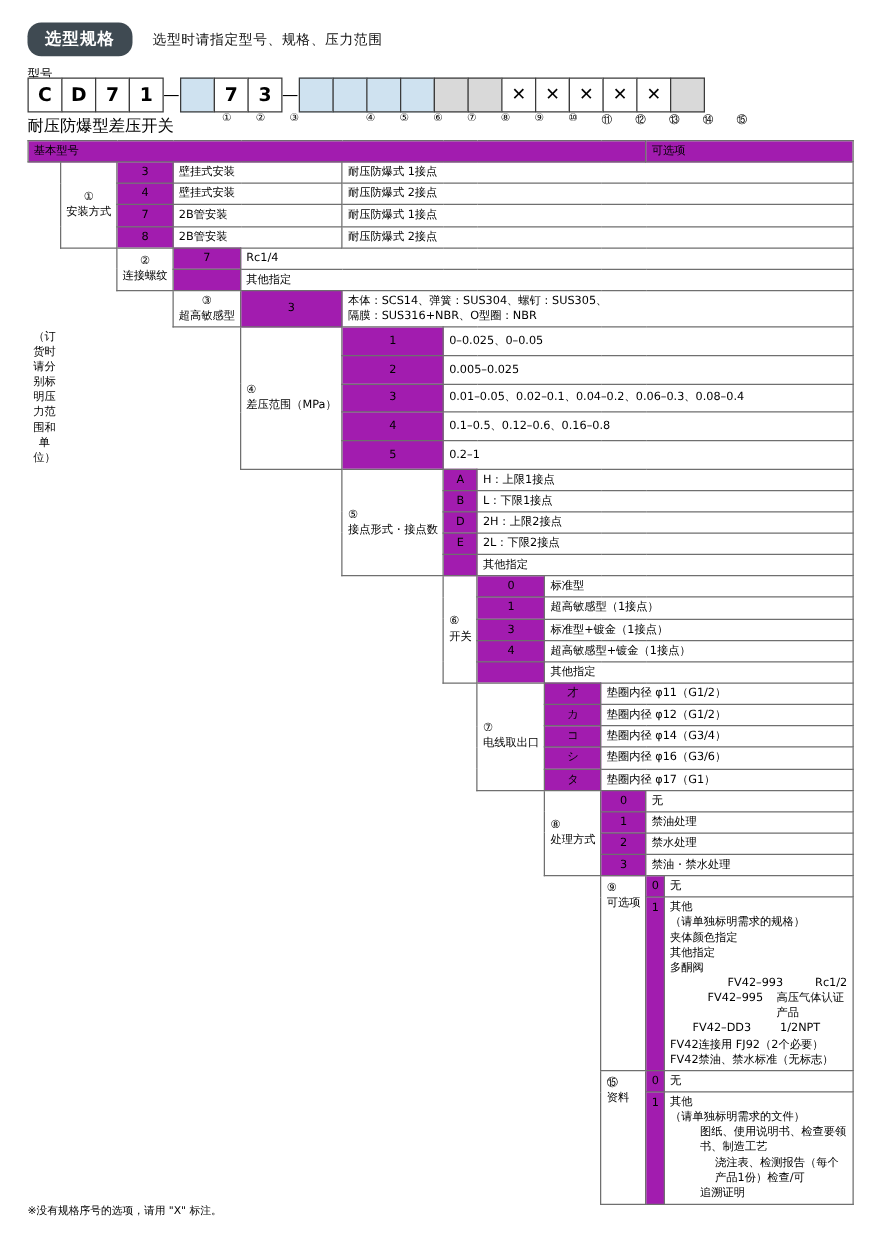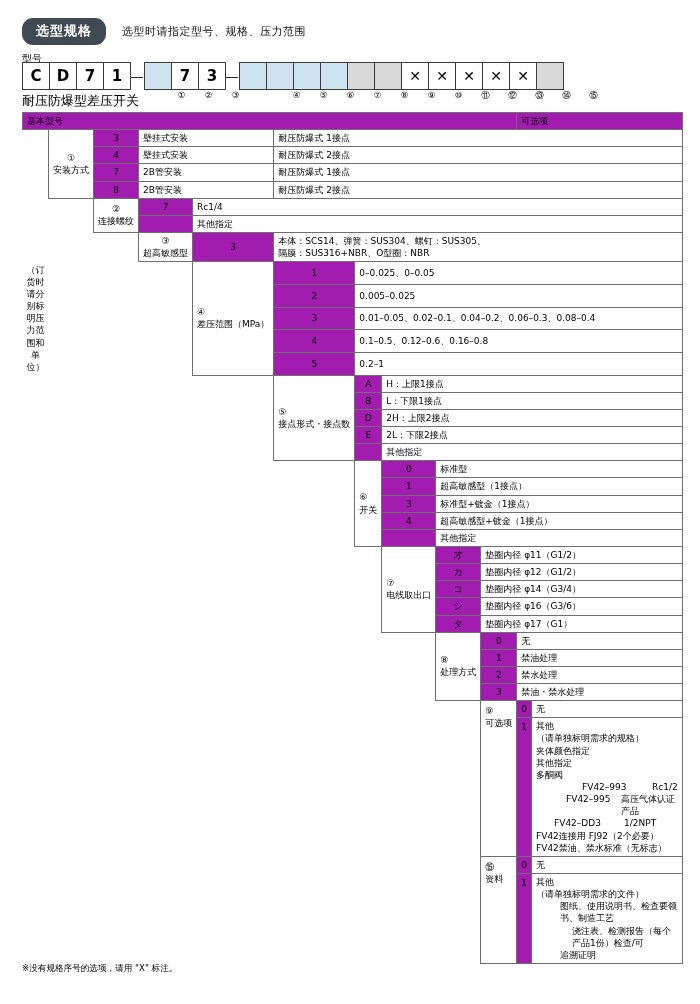--- a/index.html
+++ b/index.html
@@ -180,21 +180,21 @@
       <td class="lbl">
         <div class="ctr">③</div>
         <div>超高敏感型</div>
       </td>
       <td class="num blue">3</td>
       <td colspan="7" style="white-space:pre-line">本体：SCS14、弹簧：SUS304、螺钉：SUS305、
 隔膜：SUS316+NBR、O型圈：NBR</td>
     </tr>
 
     <tr>
-      <td rowspan="5" class="blank small ctr" style="vertical-align:middle;">（订货时请分别标明压力范围和单位）</td>
+      <td rowspan="5" class="blank small ctr" style="vertical-align:middle;font-family:Liberation Mono, monospace;">（订货时请分别标明压力范围和单位）</td>
       <td rowspan="5" class="blank"></td>
       <td rowspan="5" class="blank"></td>
       <td rowspan="5" class="blank"></td>
       <td rowspan="5" class="lbl">
         <div>④</div>
         <div>差压范围（MPa）</div>
       </td>
       <td class="num blue">1</td>
       <td colspan="6">0–0.025、0–0.05</td>
     </tr>

